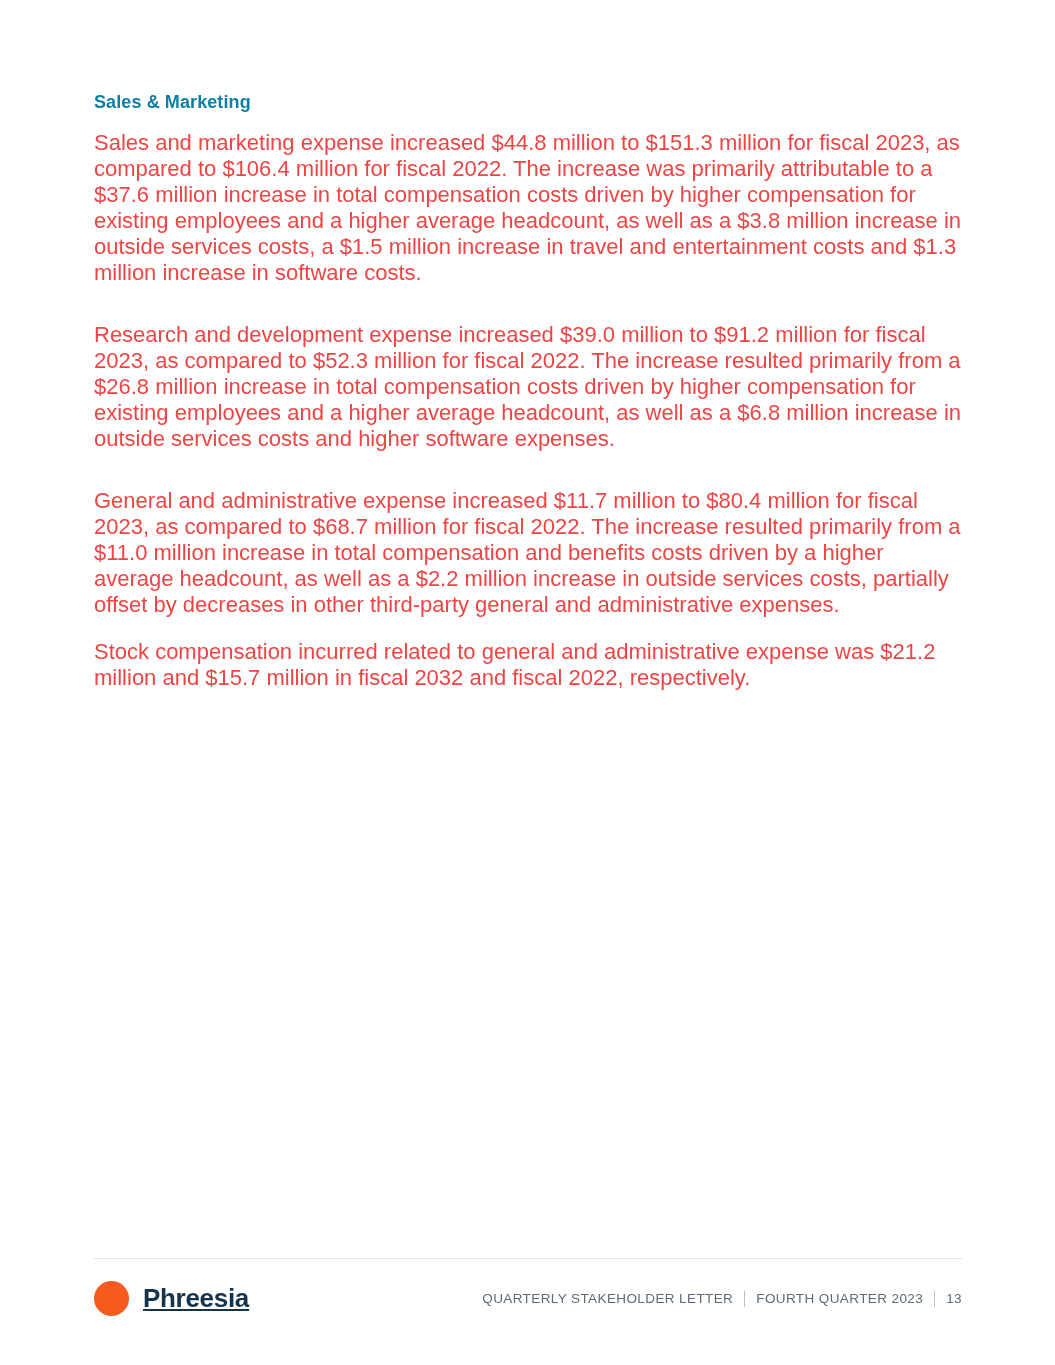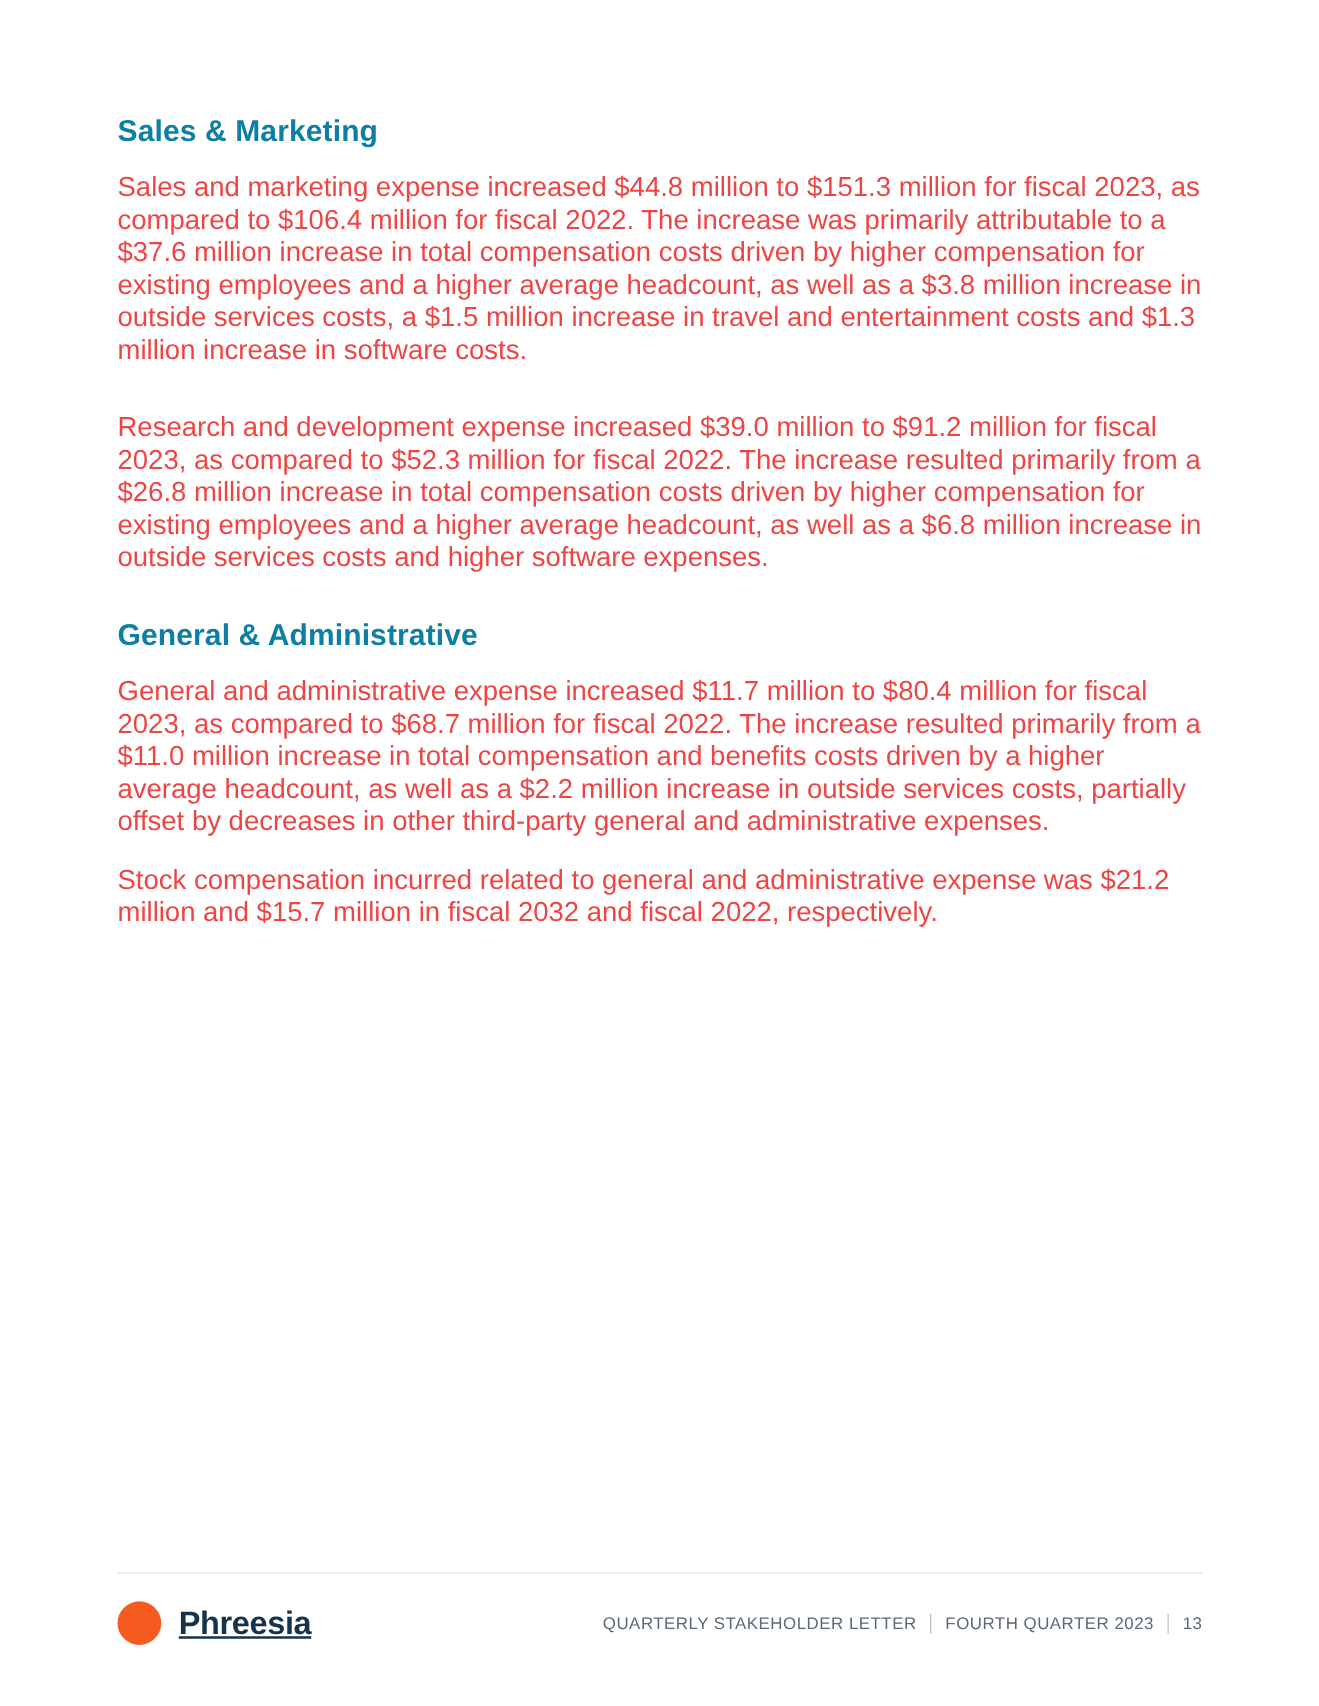--- a/index.html
+++ b/index.html
@@ -16,21 +16,21 @@
   .content {
     position: absolute;
     left: 94px;
     top: 92px;
     width: 868px;
   }
 
   .section { margin-bottom: 36px; }
 
   .section-heading {
-    font-size: 24px;
+    font-size: 18px;
     font-weight: 700;
     color: #0d7fa5;
     margin: 0 0 17px 0;
     letter-spacing: 0.1px;
   }
 
   .para {
     font-size: 22px;
     line-height: 26px;
     color: #ef4444;
@@ -104,21 +104,20 @@
   <section class="section">
     <h2 class="section-heading">Sales &amp; Marketing</h2>
     <p class="para">Sales and marketing expense increased $44.8 million to $151.3 million for fiscal 2023, as compared to $106.4 million for fiscal 2022. The increase was primarily attributable to a $37.6 million increase in total compensation costs driven by higher compensation for existing employees and a higher average headcount, as well as a $3.8 million increase in outside services costs, a $1.5 million increase in travel and entertainment costs and $1.3 million increase in software costs.</p>
   </section>
 
   <section class="section">
     <p class="para">Research and development expense increased $39.0 million to $91.2 million for fiscal 2023, as compared to $52.3 million for fiscal 2022. The increase resulted primarily from a $26.8 million increase in total compensation costs driven by higher compensation for existing employees and a higher average headcount, as well as a $6.8 million increase in outside services costs and higher software expenses.</p>
   </section>
 
   <section class="section">
-    <h2 class="section-heading">General &amp; Administrative</h2>
     <p class="para">General and administrative expense increased $11.7 million to $80.4 million for fiscal 2023, as compared to $68.7 million for fiscal 2022. The increase resulted primarily from a $11.0 million increase in total compensation and benefits costs driven by a higher average headcount, as well as a $2.2 million increase in outside services costs, partially offset by decreases in other third-party general and administrative expenses.</p>
     <p class="para">Stock compensation incurred related to general and administrative expense was $21.2 million and $15.7 million in fiscal 2032 and fiscal 2022, respectively.</p>
   </section>
 
 </main>
 
 <footer class="page-footer">
   <div class="footer-divider"></div>
   <div class="footer-row">
 

